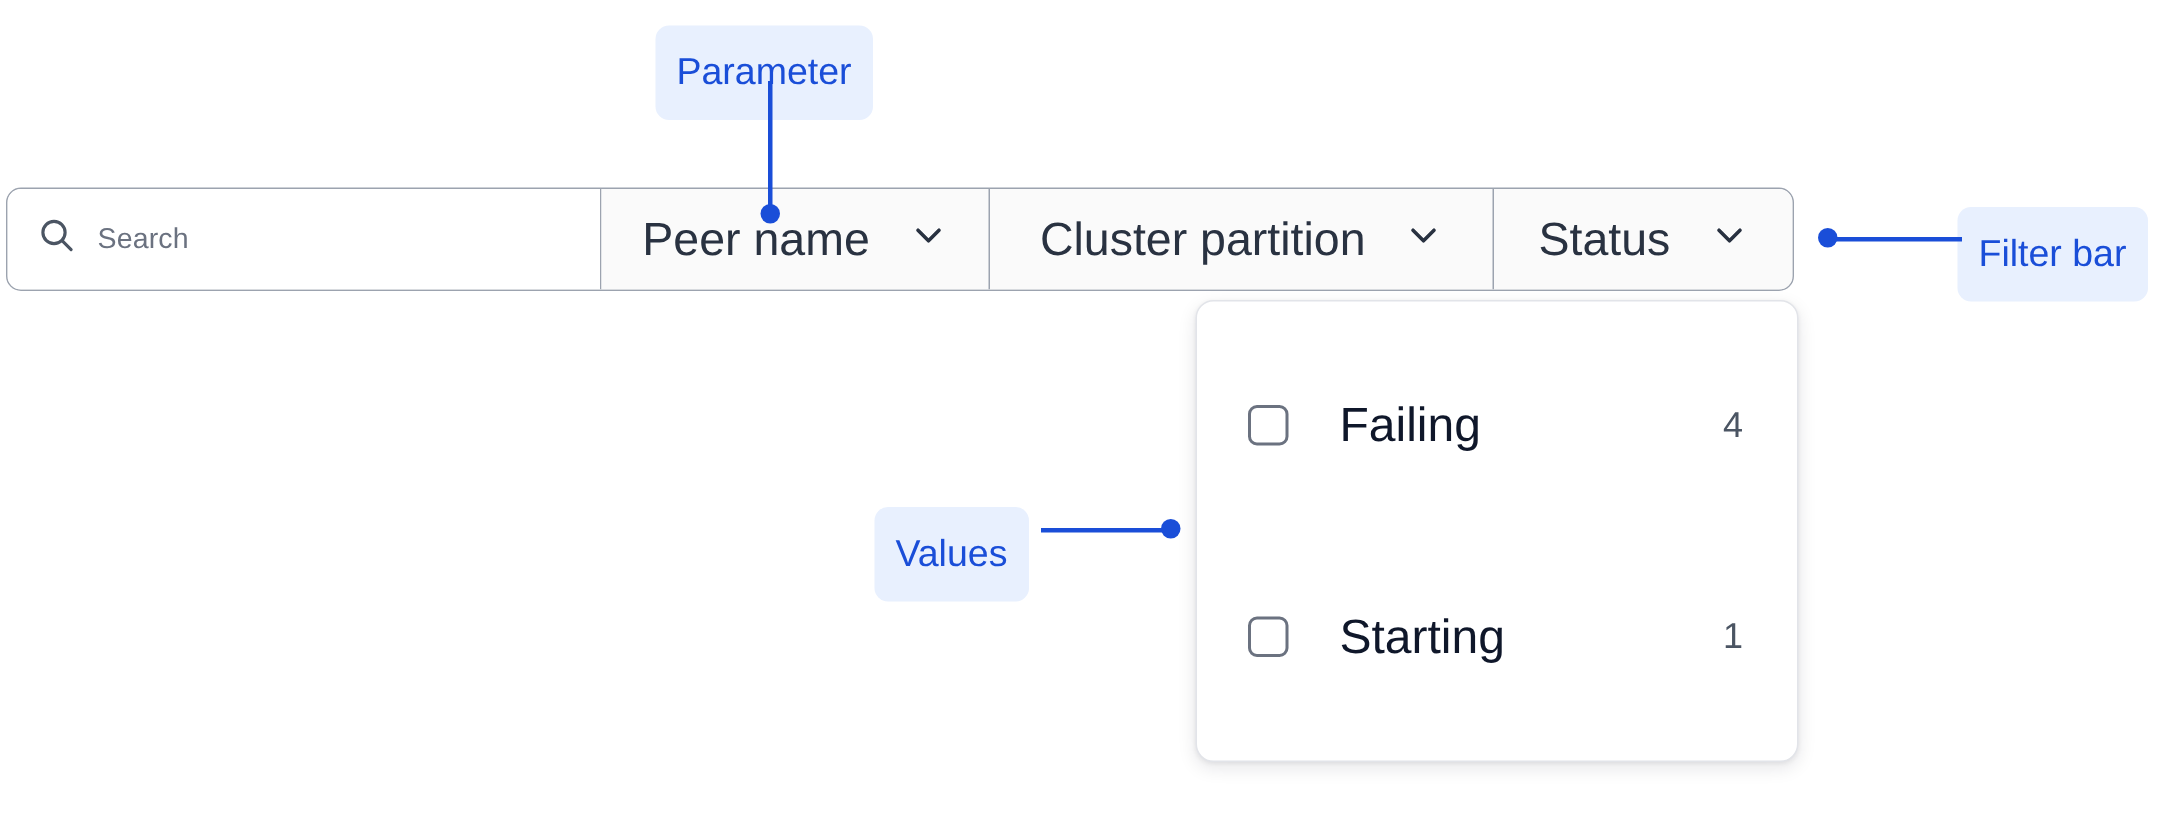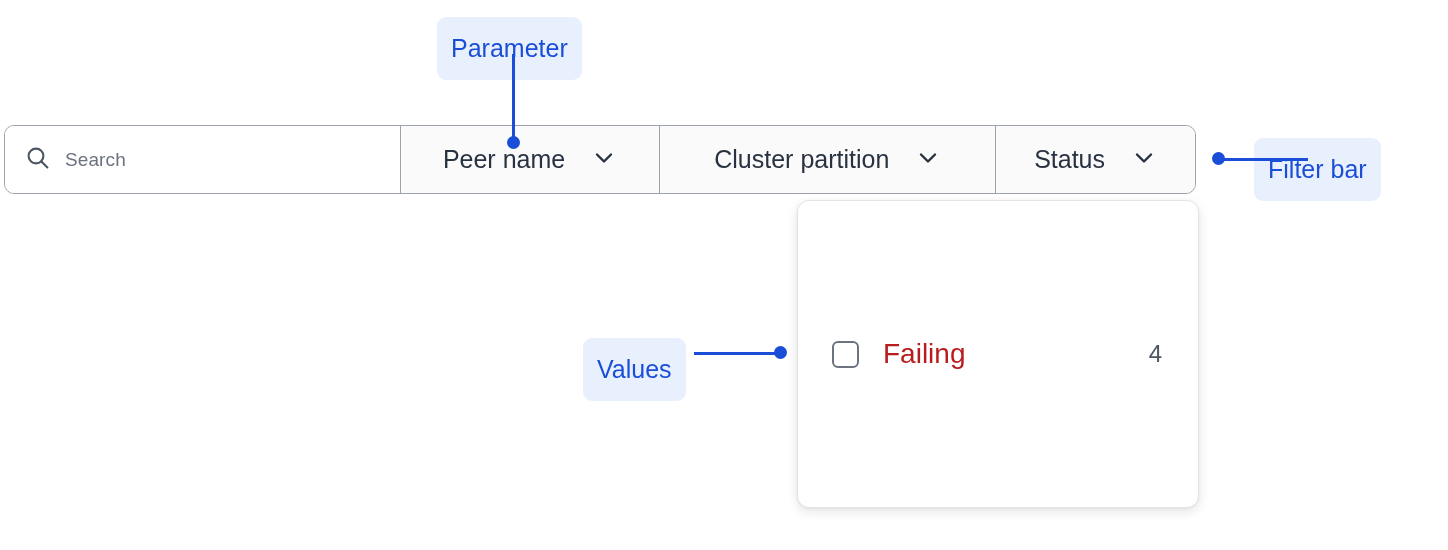--- a/index.html
+++ b/index.html
@@ -63,21 +63,21 @@
     justify-content: center;
     gap: 26px;
     padding: 0 26px;
     background: #fafafa;
     border-right: 1px solid #9ca3af;
     cursor: pointer;
     position: relative;
   }
   .chip:last-child { border-right: none; }
   .chip-label {
-    font-size: 25px;
+    font-size: 31px;
     color: #293241;
     white-space: nowrap;
     user-select: none;
   }
   .chevron-icon {
     flex: 0 0 auto;
     display: block;
     color: #293241;
   }
   .chip-peer    { width: 260px; }
@@ -111,23 +111,23 @@
   .checkbox {
     flex: 0 0 auto;
     width: 27px;
     height: 27px;
     box-sizing: border-box;
     border: 2px solid #6b7280;
     border-radius: 6px;
     background: #ffffff;
   }
   .option-label {
-    font-size: 28px;
-    color: #b91c1c;
-    margin-left: 24px;
+    font-size: 32px;
+    color: #0f172a;
+    margin-left: 34px;
     white-space: nowrap;
     user-select: none;
   }
   .option-count {
     margin-left: auto;
     font-size: 24px;
     color: #4b5563;
     user-select: none;
   }
 
@@ -137,21 +137,21 @@
     background: #e8f0fe;
     color: #1a4ed8;
     font-size: 25px;
     border-radius: 9px;
     padding: 17px 14px;
     white-space: nowrap;
     user-select: none;
   }
   .anno-parameter { left: 437px; top: 17px; }
   .anno-values    { left: 583px; top: 338px; }
-  .anno-filterbar { left: 1254px; top: 138px; }
+  .anno-filterbar { left: 1305px; top: 138px; }
 
   .leader {
     position: absolute;
     background: #1a4ed8;
   }
   .leader-v { width: 3px; }
   .leader-h { height: 3px; }
 
   .leader-dot {
     position: absolute;
@@ -215,20 +215,25 @@
 
 <div class="dropdown-panel">
 
   <div class="option-row">
     <span class="checkbox"></span>
     <span class="option-label">Failing</span>
     <span class="option-count">4</span>
   </div>
 
 
+  <div class="option-row">
+    <span class="checkbox"></span>
+    <span class="option-label">Starting</span>
+    <span class="option-count">1</span>
+  </div>
 
 </div>
 
 <div class="anno-label anno-parameter">Parameter</div>
 <div class="leader leader-v lead-param-line"></div>
 <div class="leader-dot lead-param-dot"></div>
 
 <div class="anno-label anno-values">Values</div>
 <div class="leader leader-h lead-values-line"></div>
 <div class="leader-dot lead-values-dot"></div>

